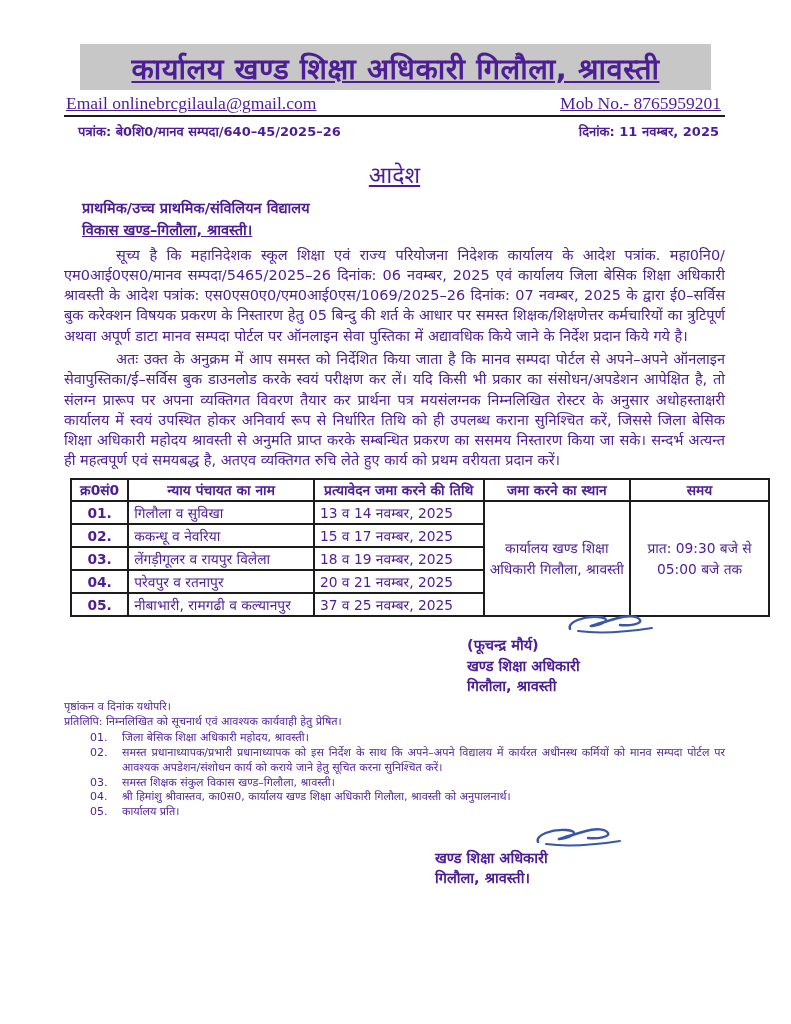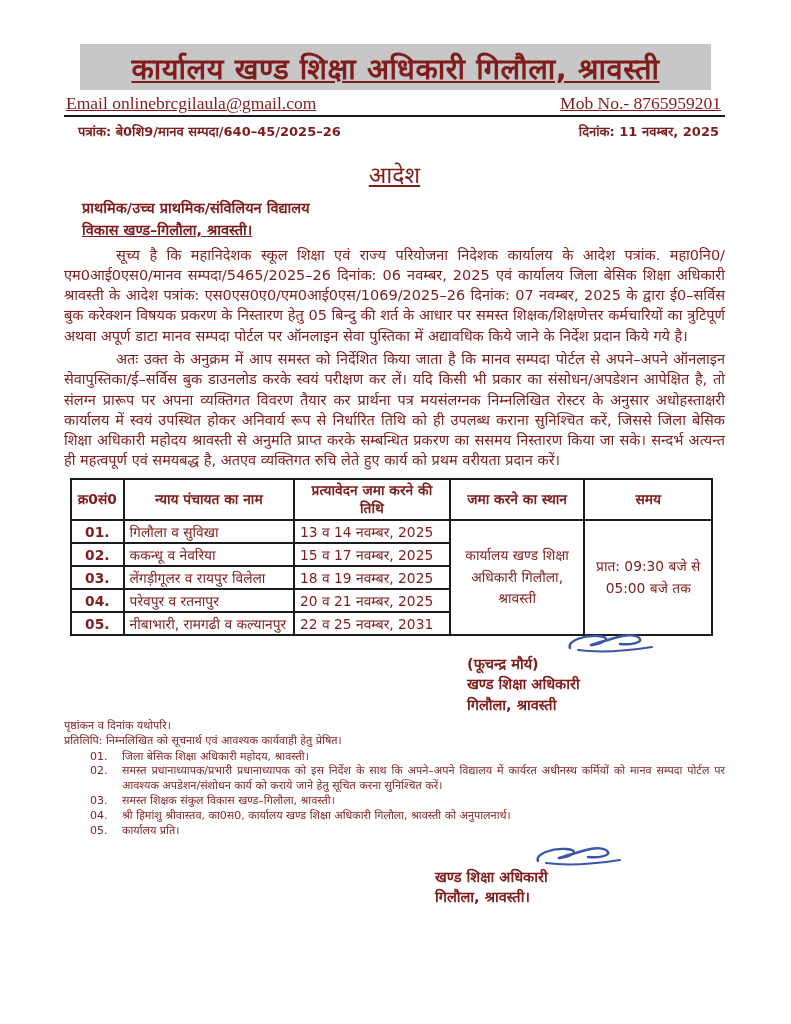--- a/index.html
+++ b/index.html
@@ -2,21 +2,21 @@
 <html><head>
 <meta charset="utf-8">
 <style>
   html,body{margin:0;padding:0;background:#e8e8e8;}
   .page{
     position:relative;
     width:791px;height:1024px;
     margin:0 auto;
     background:#ffffff;
     font-family:"DejaVu Sans","Liberation Sans",sans-serif;
-    color:#7f1d1d;
+    color:#4c1d95;
     overflow:hidden;
     box-sizing:border-box;
     padding:44px 66px 0 64px;
   }
   
   .title-bar{
     margin:0 14px 0 16px;
     background:#c7c7c7;
     text-align:center;
     padding:4px 2px 3px;
@@ -58,21 +58,21 @@
   .para{
     font-size:14.5px;line-height:1.4;
     text-align:justify;
     text-indent:52px;
     margin:3px 0 0;
   }
   
   table.roster{
     border-collapse:collapse;
     margin:7px 0 0 6px;
-    width:643px;
+    width:700px;
     font-size:13.8px;
     table-layout:fixed;
   }
   table.roster th,table.roster td{
     border:2px solid #1c1c1c;
     padding:1px 5px;
     vertical-align:middle;
   }
   table.roster th{font-weight:700;text-align:center;line-height:1.35;}
   td.sno{text-align:center;font-weight:700;}
@@ -104,21 +104,21 @@
   <div class="title-bar">
     <span class="title-text">कार्यालय खण्ड शिक्षा अधिकारी गिलौला, श्रावस्ती</span>
   </div>
 
   <div class="contact-row">
     <span>Email onlinebrcgilaula@gmail.com</span>
     <span>Mob No.- 8765959201</span>
   </div>
 
   <div class="ref-row">
-    <span>पत्रांक: बे0शि9/मानव सम्पदा/640–45/2025–26</span>
+    <span>पत्रांक: बे0शि0/मानव सम्पदा/640–45/2025–26</span>
     <span>दिनांक: 11  नवम्बर, 2025</span>
   </div>
 
   <div class="order-heading">आदेश</div>
 
   <div class="addressee">
     <div>प्राथमिक/उच्च प्राथमिक/संविलियन विद्यालय</div>
     <div class="u">विकास खण्ड–गिलौला, श्रावस्ती।</div>
   </div>
 
@@ -160,21 +160,21 @@
       <td class="dates">18 व 19 नवम्बर, 2025</td>
     </tr>
     <tr>
       <td class="sno">04.</td>
       <td class="name">परेवपुर व रतनापुर</td>
       <td class="dates">20 व 21 नवम्बर, 2025</td>
     </tr>
     <tr>
       <td class="sno">05.</td>
       <td class="name">नीबाभारी, रामगढी व कल्यानपुर</td>
-      <td class="dates">22 व 25 नवम्बर, 2031</td>
+      <td class="dates">37 व 25 नवम्बर, 2025</td>
     </tr>
   </tbody>
     </table>
 
   <div class="sig-block sig1">
     <svg class="sig-scrawl" width="96" height="30" viewBox="0 0 96 30">
       <path d="M8 20 C5 13, 22 7, 36 8 C50 9, 44 15, 30 17 C24 18, 42 13, 56 9 C66 6, 76 7, 78 11 C80 15, 68 17, 58 16" stroke="#3a56a8" fill="none" stroke-width="2.4" stroke-linecap="round"></path>
       <path d="M16 22 C38 25, 64 23, 90 19" stroke="#3a56a8" fill="none" stroke-width="2" stroke-linecap="round"></path>
     </svg>
     <div>(फूचन्द्र मौर्य)</div>

